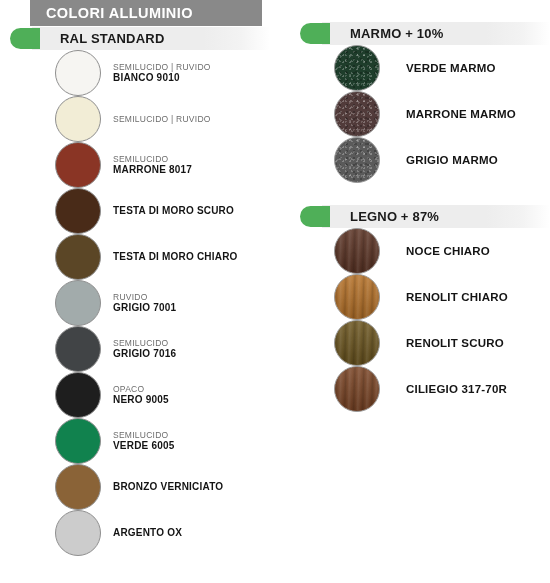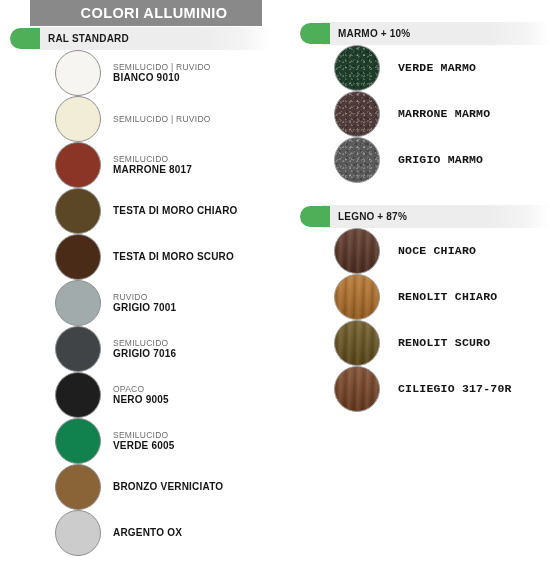--- a/index.html
+++ b/index.html
@@ -20,21 +20,20 @@
   
   #title-bar {
     position: absolute;
     left: 30px;
     top: 0px;
     width: 232px;
     height: 26px;
     background: #898989;
     display: flex;
     align-items: center;
-    justify-content: center;
   }
   #title-bar .title-text {
     color: #ffffff;
     font-size: 14.5px;
     font-weight: bold;
     letter-spacing: 0.4px;
     padding-left: 16px;
     white-space: nowrap;
   }
 
@@ -80,22 +79,22 @@
     left: 32px;
     top: 0px;
     height: 23px;
     background: linear-gradient(to right, #ededed 0%, #ededed 72%, #f3f3f3 88%, #ffffff 100%);
   }
   .header-bar.left-width  { width: 238px; }
   .header-bar.right-width { width: 228px; }
   .header-label {
     position: relative;
     z-index: 3;
-    padding-left: 48px;
-    font-size: 10px;
+    padding-left: 60px;
+    font-size: 13px;
     color: #1a1a1a;
     white-space: nowrap;
   }
   .header-label .strong {
     font-weight: bold;
     letter-spacing: 0.2px;
   }
   .header-label .pct {
     font-weight: bold;
     letter-spacing: 0.2px;
@@ -155,21 +154,21 @@
         rgba(255,255,255,.10) 6px,
         rgba(0,0,0,.00) 9px),
       linear-gradient(180deg, rgba(255,255,255,.13), rgba(0,0,0,.22));
     opacity: .85;
   }
 
   .labels {
     padding-left: 12px;
     line-height: 1.22;
   }
-  .labels.right-labels { padding-left: 18px; font-family: Liberation Mono, monospace; }
+  .labels.right-labels { padding-left: 26px; }
   .sub {
     font-size: 8.5px;
     color: #6d6d6d;
     letter-spacing: 0.25px;
     white-space: nowrap;
     display: block;
   }
   .sub:empty { display: none; }
   .name {
     font-size: 10px;
@@ -210,29 +209,29 @@
           </div>
         </div>
         <div class="swatch-row left-row">
           <div class="swatch plain" style="background: rgb(138, 53, 37);"></div>
           <div class="labels">
             <span class="sub">SEMILUCIDO</span>
             <span class="name">MARRONE 8017</span>
           </div>
         </div>
         <div class="swatch-row left-row">
+          <div class="swatch plain" style="background: rgb(73, 43, 24);"></div>
+          <div class="labels">
+            <span class="name">TESTA DI MORO SCURO</span>
+          </div>
+        </div>
+        <div class="swatch-row left-row">
           <div class="swatch plain" style="background: rgb(91, 70, 38);"></div>
           <div class="labels">
             <span class="name">TESTA DI MORO CHIARO</span>
-          </div>
-        </div>
-        <div class="swatch-row left-row">
-          <div class="swatch plain" style="background: rgb(73, 43, 24);"></div>
-          <div class="labels">
-            <span class="name">TESTA DI MORO SCURO</span>
           </div>
         </div>
         <div class="swatch-row left-row">
           <div class="swatch plain" style="background: rgb(162, 171, 171);"></div>
           <div class="labels">
             <span class="sub">RUVIDO</span>
             <span class="name">GRIGIO 7001</span>
           </div>
         </div>
         <div class="swatch-row left-row">

